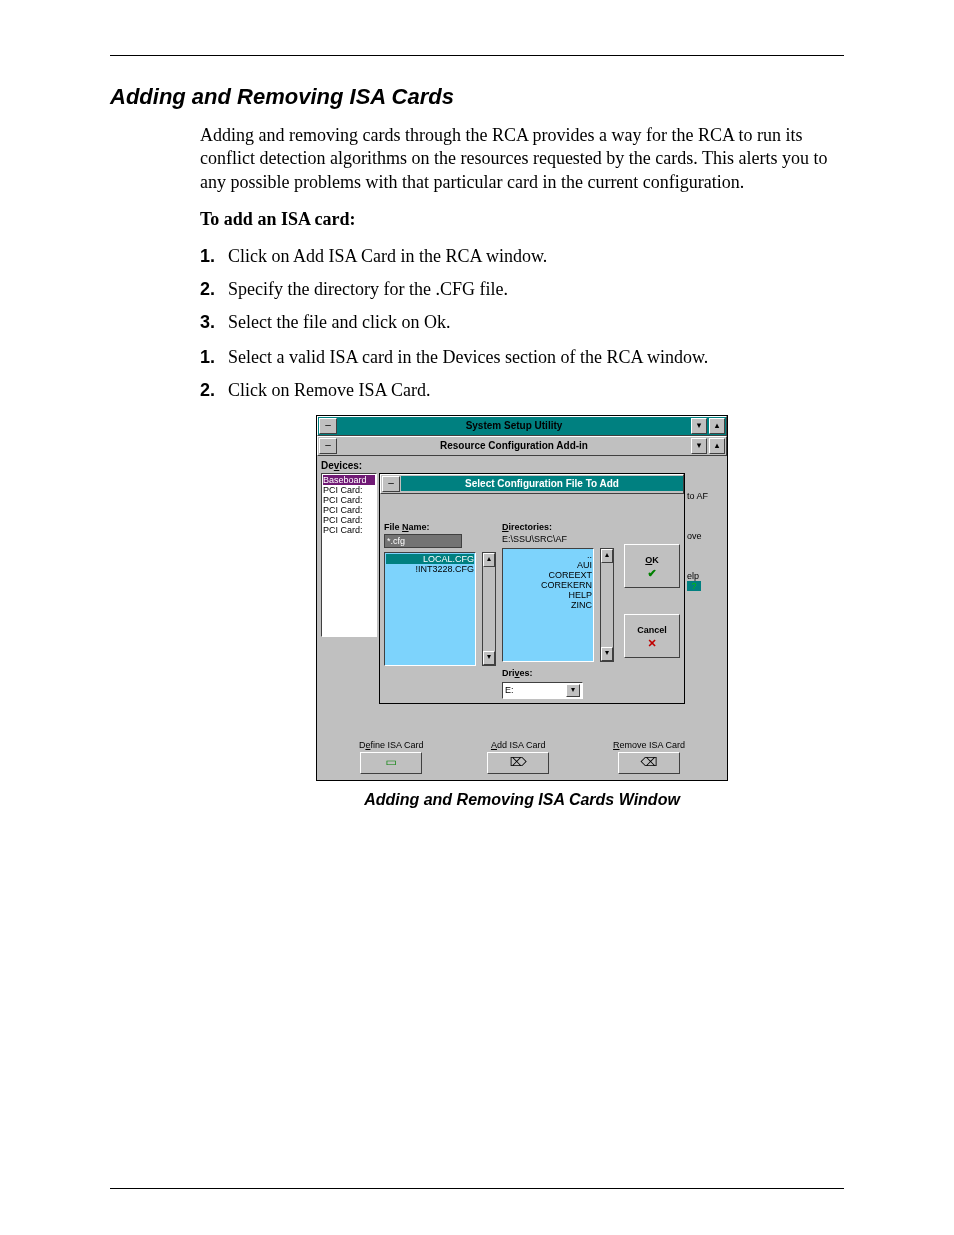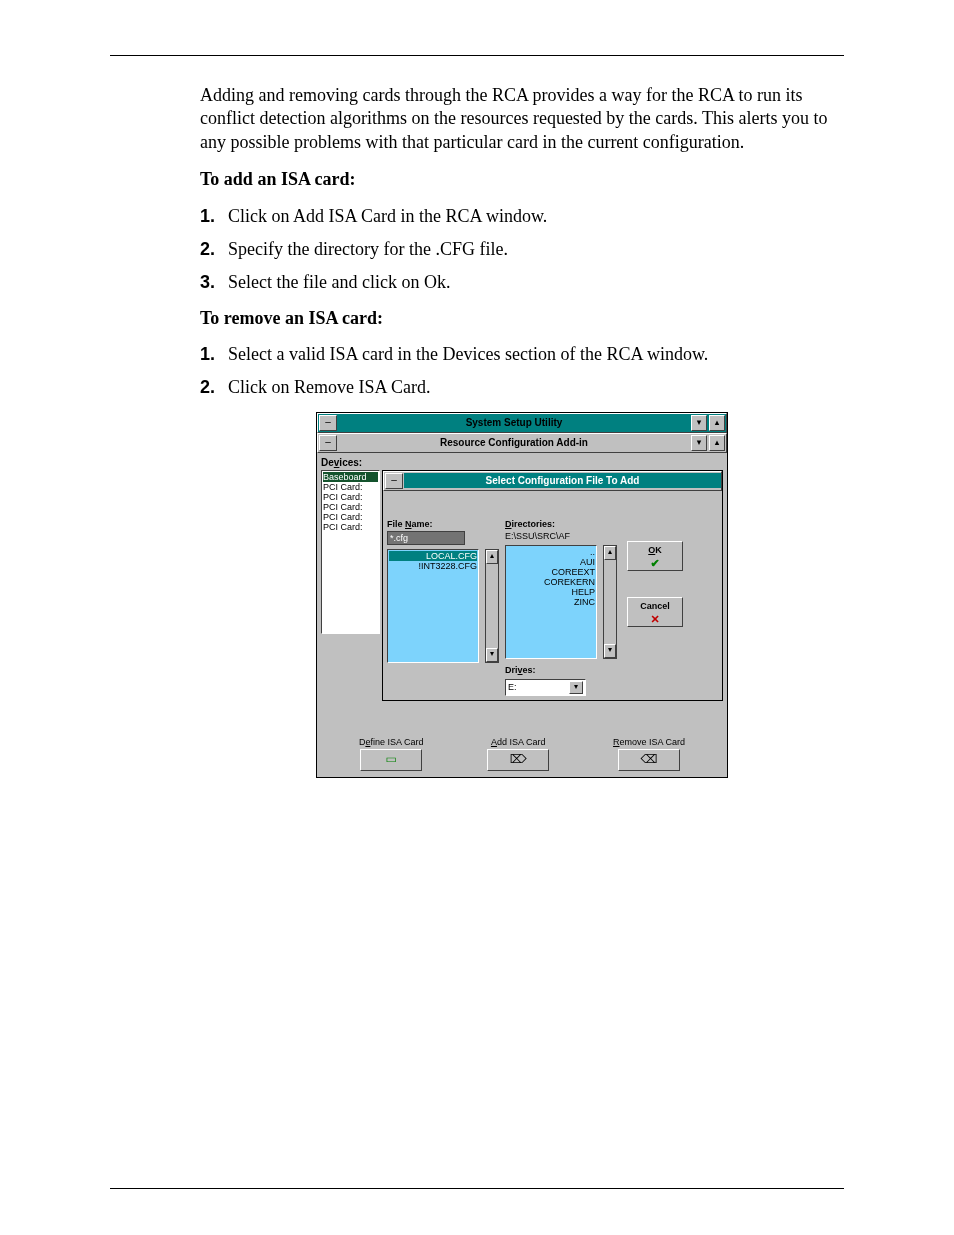--- a/index.html
+++ b/index.html
@@ -130,21 +130,21 @@
     background:#fff;
     border:1px solid #404040;
     border-right-color:#fff;
     border-bottom-color:#fff;
     font-size:9px;
     padding:1px;
     height: 160px;
     overflow:hidden;
   }
   .dev-item { white-space:nowrap; }
-  .dev-item.sel { background:#14532d; color:#fff; }
+  .dev-item.sel { background:#701a75; color:#fff; }
   .center-col { flex:1; margin-left:2px; }
   .dialog {
     border:1px solid #000;
     background:#c0c0c0;
   }
   .dlg-body { padding:4px; display:flex; }
   .col { display:flex; flex-direction:column;margin-top:24px; }
   .lbl { font-weight:bold; font-size:9px; margin-bottom:2px; }
   .lbl .ul { text-decoration: underline; }
   .text-input {
@@ -187,21 +187,21 @@
     display:flex; justify-content:space-between; align-items:center;
     margin-top:2px;
   }
   .combo .drop { width:12px; height:11px; background:#c0c0c0; border:1px solid #fff; border-right-color:#404040; border-bottom-color:#404040; text-align:center; font-size:8px; line-height:9px;}
   .btn {
     background:#c0c0c0;
     border:1px solid #fff;
     border-right-color:#404040;
     border-bottom-color:#404040;
     text-align:center;
-    padding:1px 0;
+    padding:8px 0;
     font-size:9px;
     width:54px;
     margin: 4px 0;
     font-weight:bold;
     line-height:14px;
   }
   .btn .ul { text-decoration: underline; }
   .btn .glyph { display:block; font-size:11px; line-height:12px; }
   .glyph.ok { color:#008000; }
   .glyph.cancel { color:#c00000; font-weight:bold; }
@@ -244,20 +244,21 @@
     font-style:italic;
     font-size:16px;
   }
 </style>
 </head>
 <body>
 
 <div class="page">
   <div class="rule"></div>
 
+  <h2 class="section">Adding and Removing ISA Cards</h2>
 
   <div class="body-indent">
     <p class="para">Adding and removing cards through the RCA provides a way for the RCA to run its conflict detection algorithms on the resources requested by the cards. This alerts you to any possible problems with that particular card in the current configuration.</p>
 
     <p class="para bold">To add an ISA card:</p>
 
     <ol class="steps">
       <li>
         <span class="num">1.</span>
         <span class="txt">Click on Add ISA Card in the RCA window.</span>
@@ -265,21 +266,20 @@
       <li>
         <span class="num">2.</span>
         <span class="txt">Specify the directory for the .CFG file.</span>
       </li>
       <li>
         <span class="num">3.</span>
         <span class="txt">Select the file and click on Ok.</span>
       </li>
     </ol>
 
-    <p class="para bold">To remove an ISA card:</p>
 
     <ol class="steps">
       <li>
         <span class="num">1.</span>
         <span class="txt">Select a valid ISA card in the Devices section of the RCA window.</span>
       </li>
       <li>
         <span class="num">2.</span>
         <span class="txt">Click on Remove ISA Card.</span>
       </li>
@@ -387,20 +387,28 @@
                   <div style="height:18px;"></div>
                   <div class="btn">
                     <span>Cancel</span>
                     <span class="glyph cancel">✕</span>
                   </div>
                 </div>
               </div>
             </div>
           </div>
 
+          <div class="side-hidden">
+            <div class="stub">to AF</div>
+            <div style="height:30px;"></div>
+            <div>ove</div>
+            <div style="height:30px;"></div>
+            <div>elp</div>
+            <div style="background:#008080;color:#00c000;text-align:center;width:14px;">?</div>
+          </div>
         </div>
       </div>
 
       <div class="bottom-buttons">
         <div class="bot-group">
           <span class="lblb">
             <span>D</span><span class="ul">e</span><span>fine ISA Card</span>
           </span>
           <div class="bot-btn green">
             <span>▭</span>
@@ -418,18 +426,19 @@
           <span class="lblb">
             <span class="ul">R</span><span>emove ISA Card</span>
           </span>
           <div class="bot-btn">
             <span>⌫</span>
           </div>
         </div>
       </div>
     </div>
 
+    <div class="figure-caption">Adding and Removing ISA Cards Window</div>
   </div>
 
   <div class="footer">
     <div class="rule2"></div>
   </div>
 </div>
 
 </body></html>

